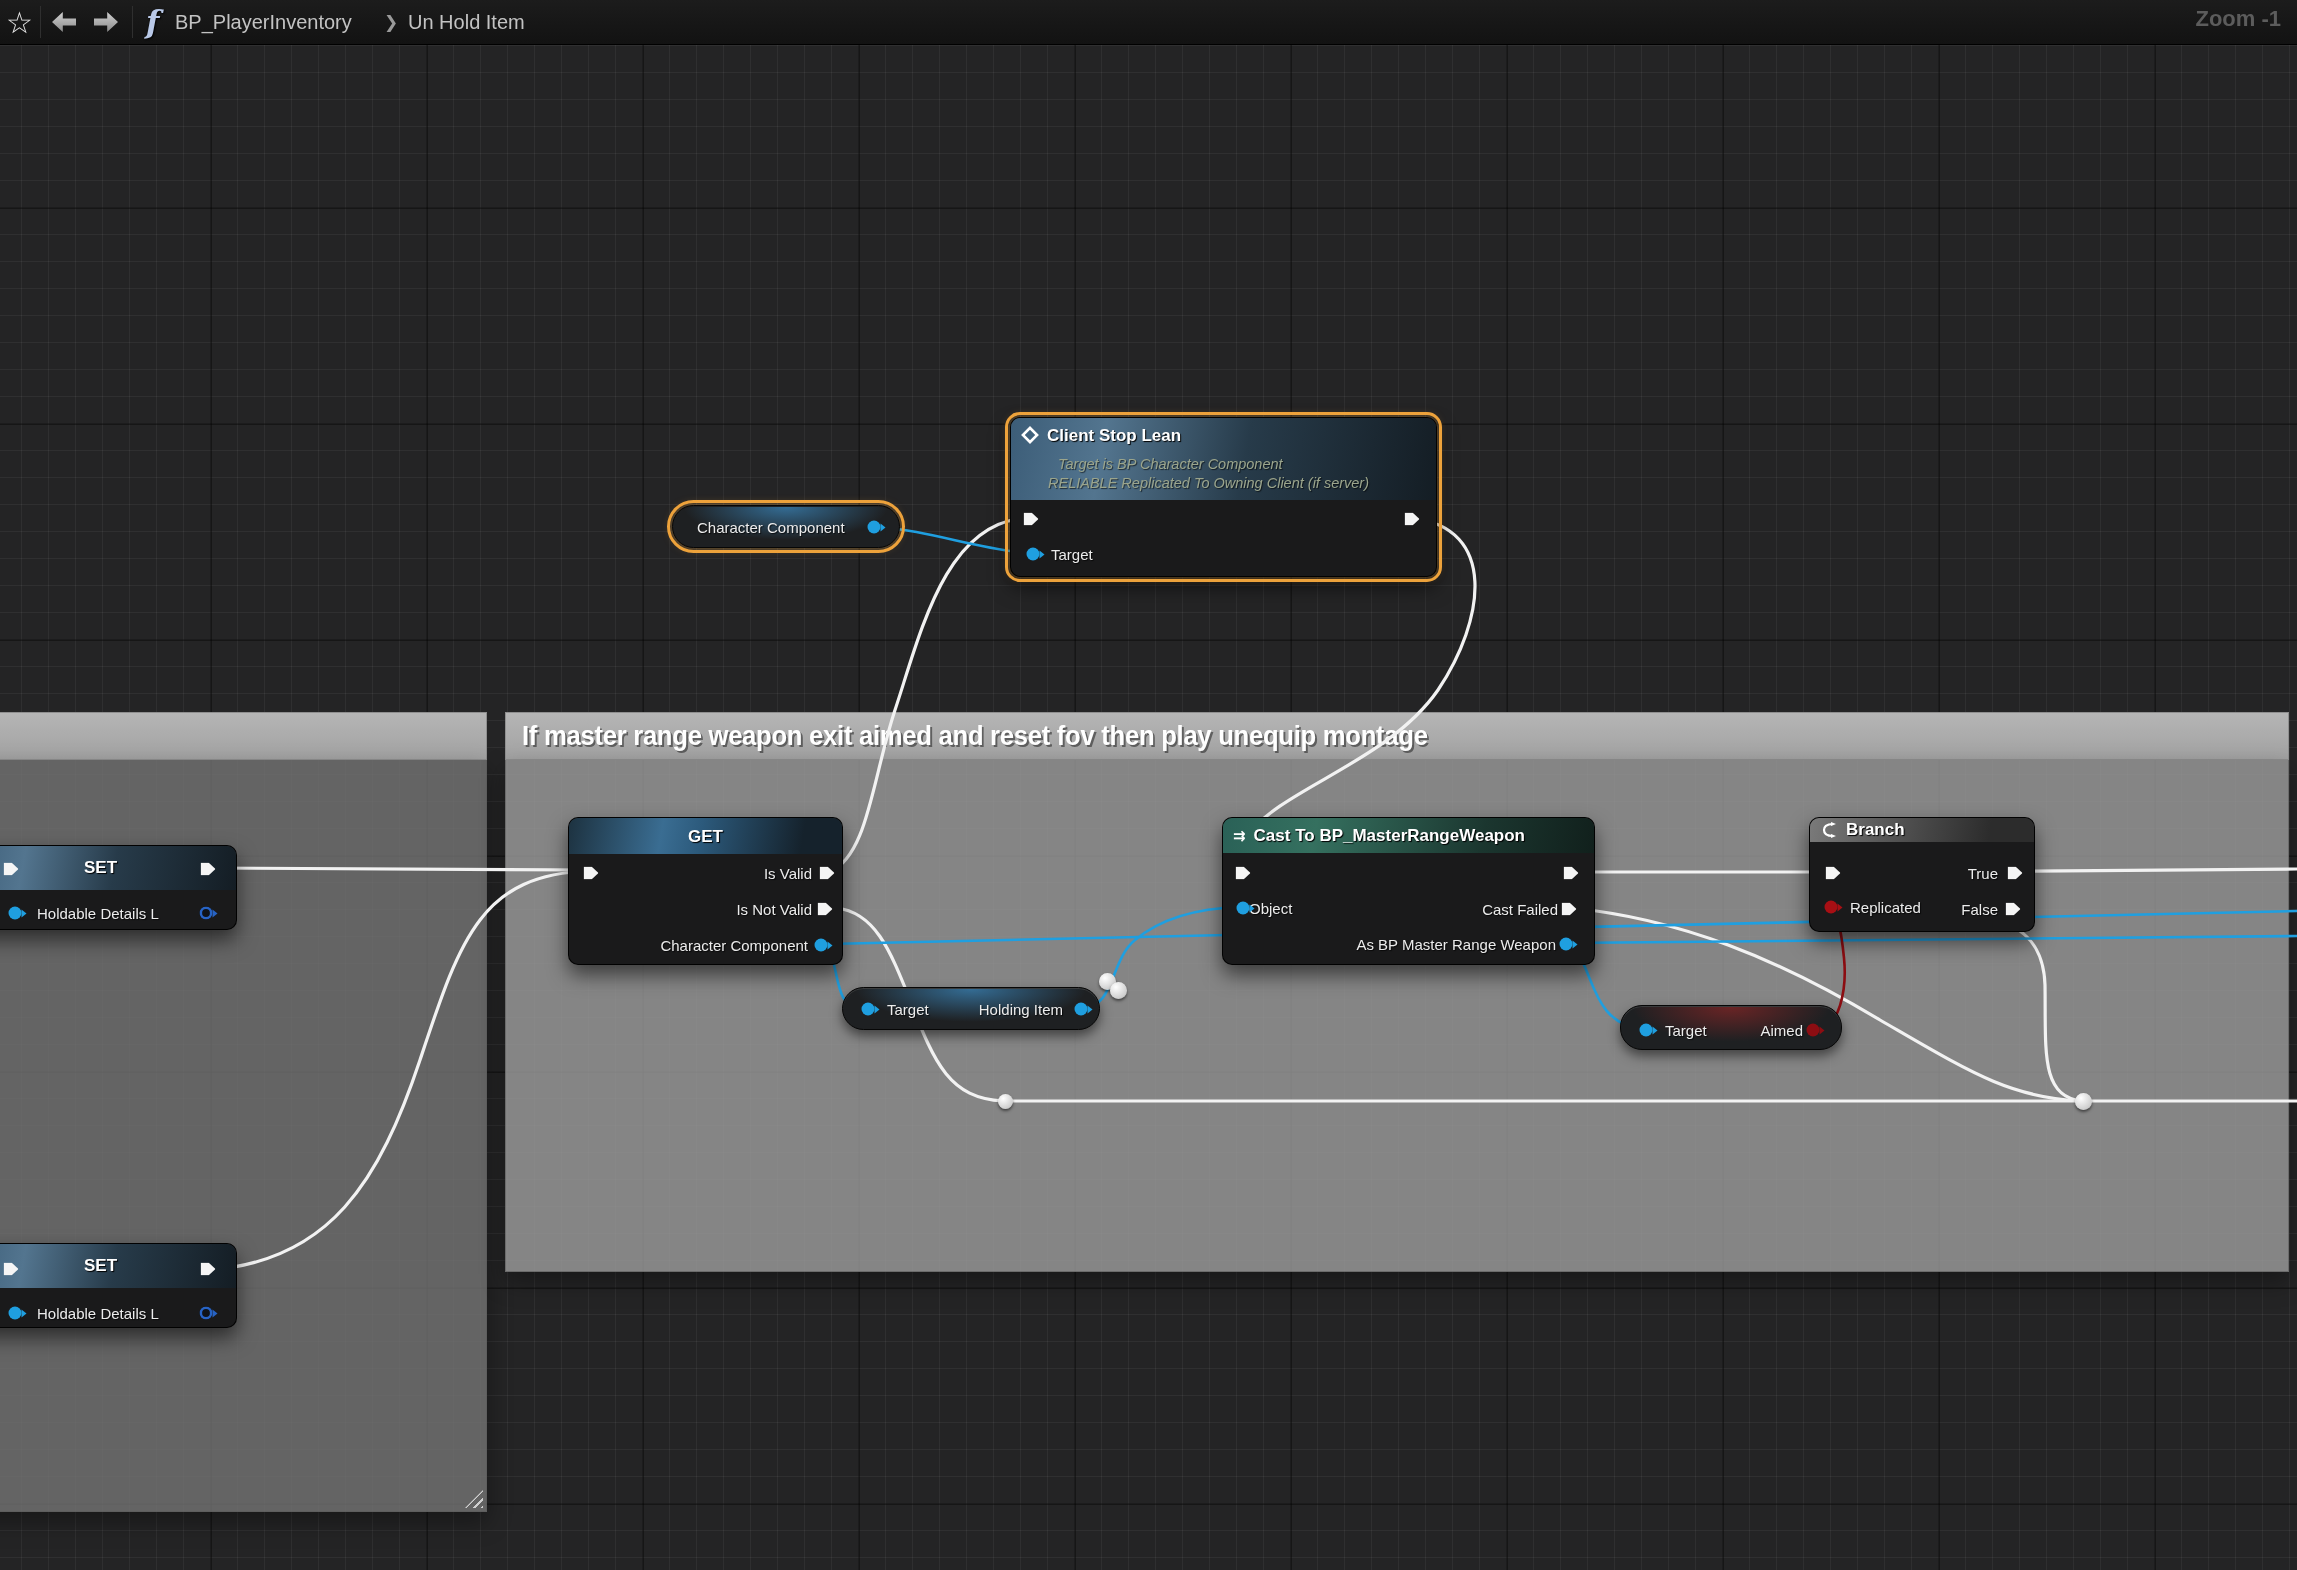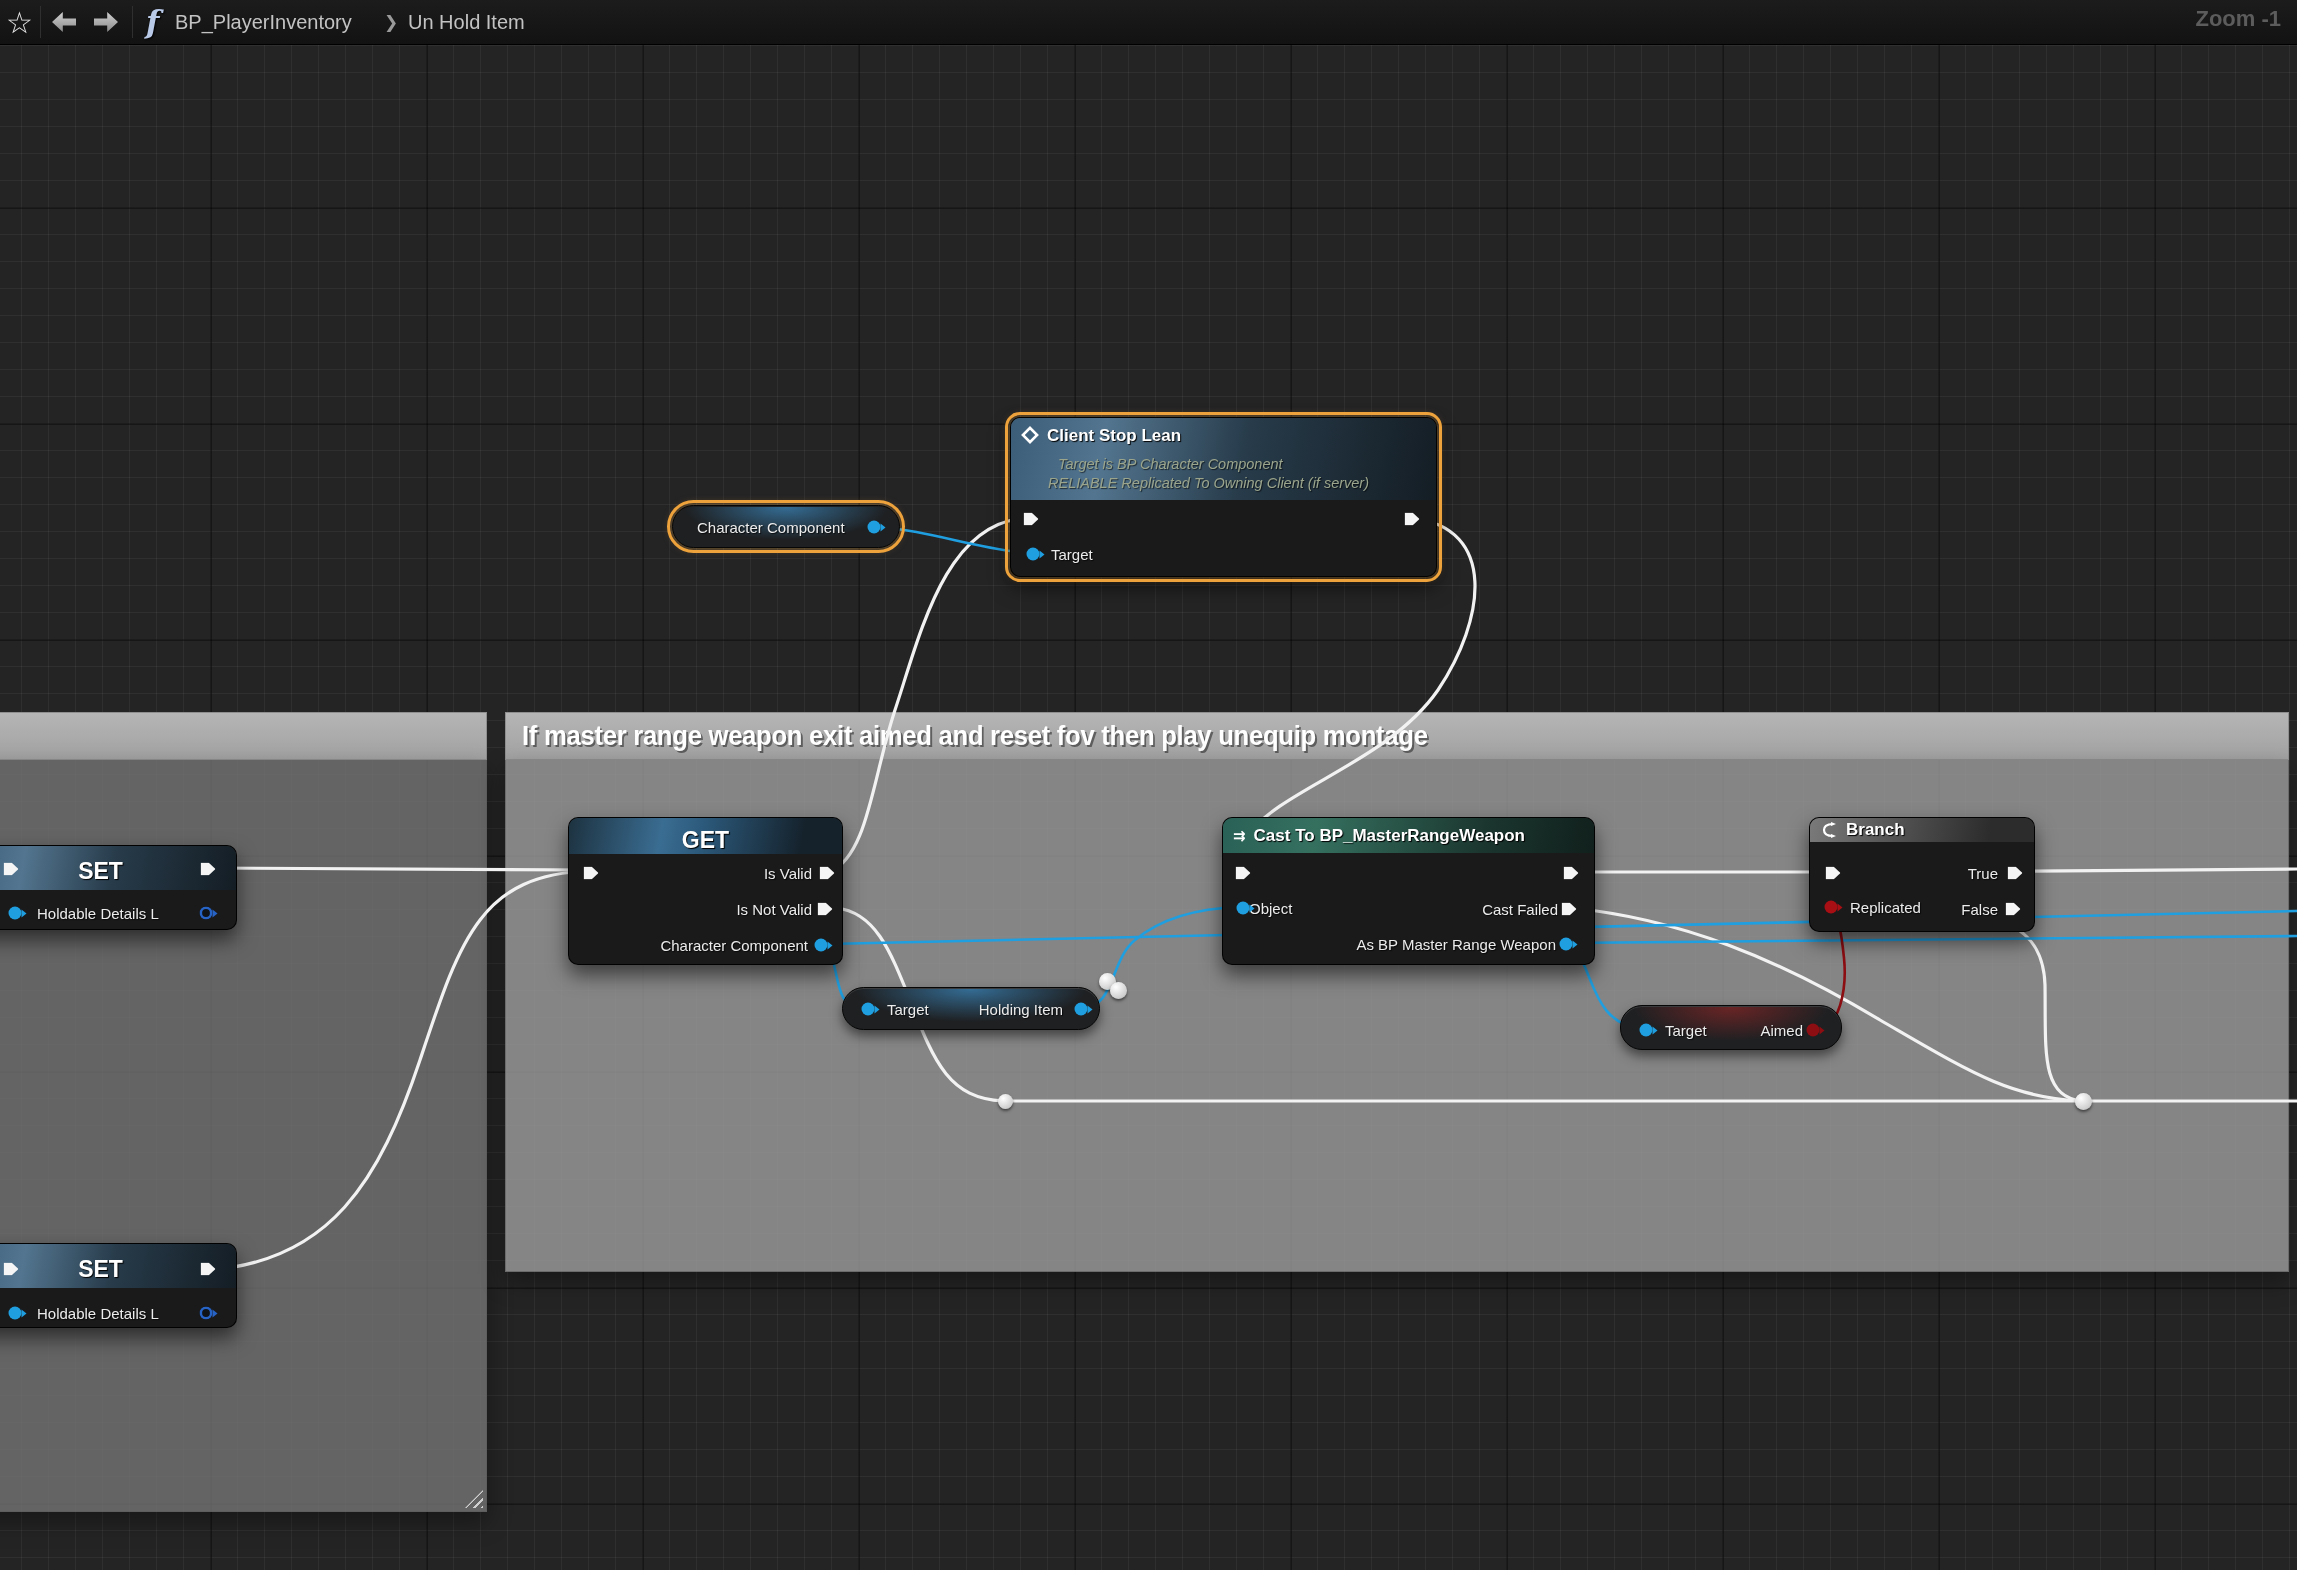--- a/index.html
+++ b/index.html
@@ -93,21 +93,21 @@
     box-shadow:0 6px 12px rgba(0,0,0,.5), inset 0 1px 0 rgba(255,255,255,.12);z-index:32;box-sizing:border-box;}
   .pill .sheen{position:absolute;inset:1px;border-radius:21px;}
   .sheen-blue{background:radial-gradient(ellipse 65% 120% at 50% 0%,rgba(64,150,210,.65),rgba(64,150,210,0) 70%);}
   .sheen-red{background:radial-gradient(ellipse 65% 120% at 50% 0%,rgba(170,40,40,.55),rgba(170,40,40,0) 70%);}
   .pill.selected{outline:3px solid #eda23b;outline-offset:2px;box-shadow:0 0 10px rgba(237,162,59,.55);}
   .pill .plabel{z-index:6;}
 
   .reroute{position:absolute;border-radius:50%;background:radial-gradient(circle at 35% 30%,#ffffff,#cfcfcf 70%,#9a9a9a);
     box-shadow:0 2px 3px rgba(0,0,0,.5);z-index:34;}
 
-  .centered{position:absolute;left:0;right:0;text-align:center;font-size:23px;font-weight:bold;
+  .centered{position:absolute;left:0;right:0;text-align:center;font-size:17px;font-weight:bold;
     color:#fff;text-shadow:1px 1px 1px #000;}
 </style>
 </head>
 <body>
 
 <div id="canvas">
   <div id="grid"></div>
 
   <div id="zoomlabel">Zoom -1</div>
 

